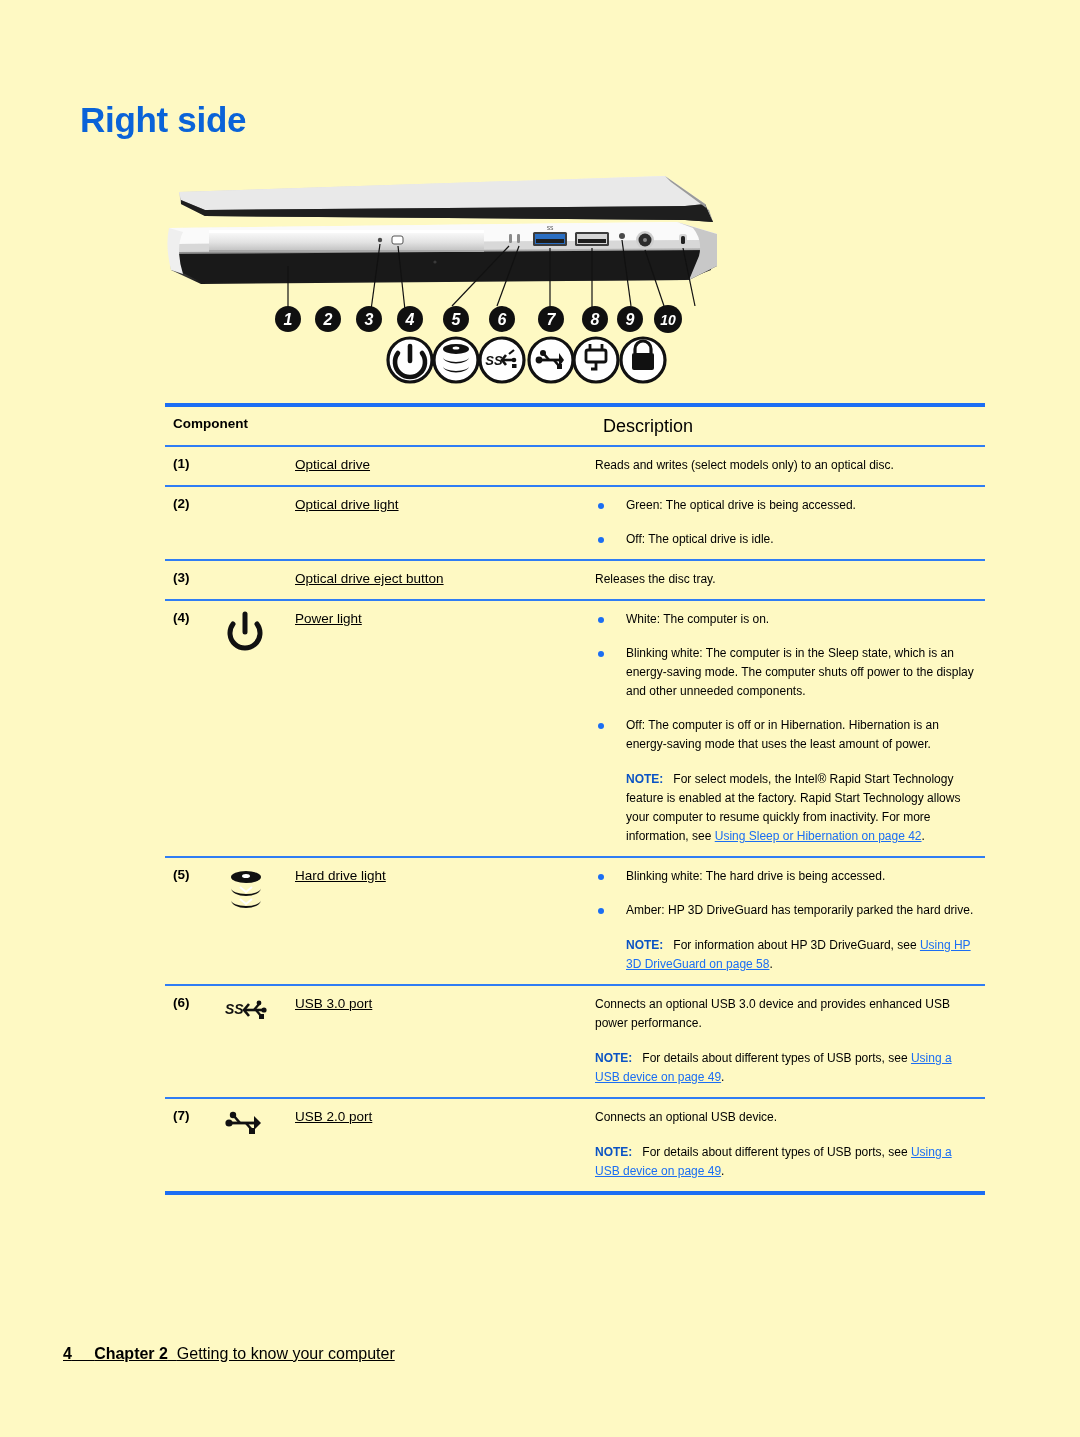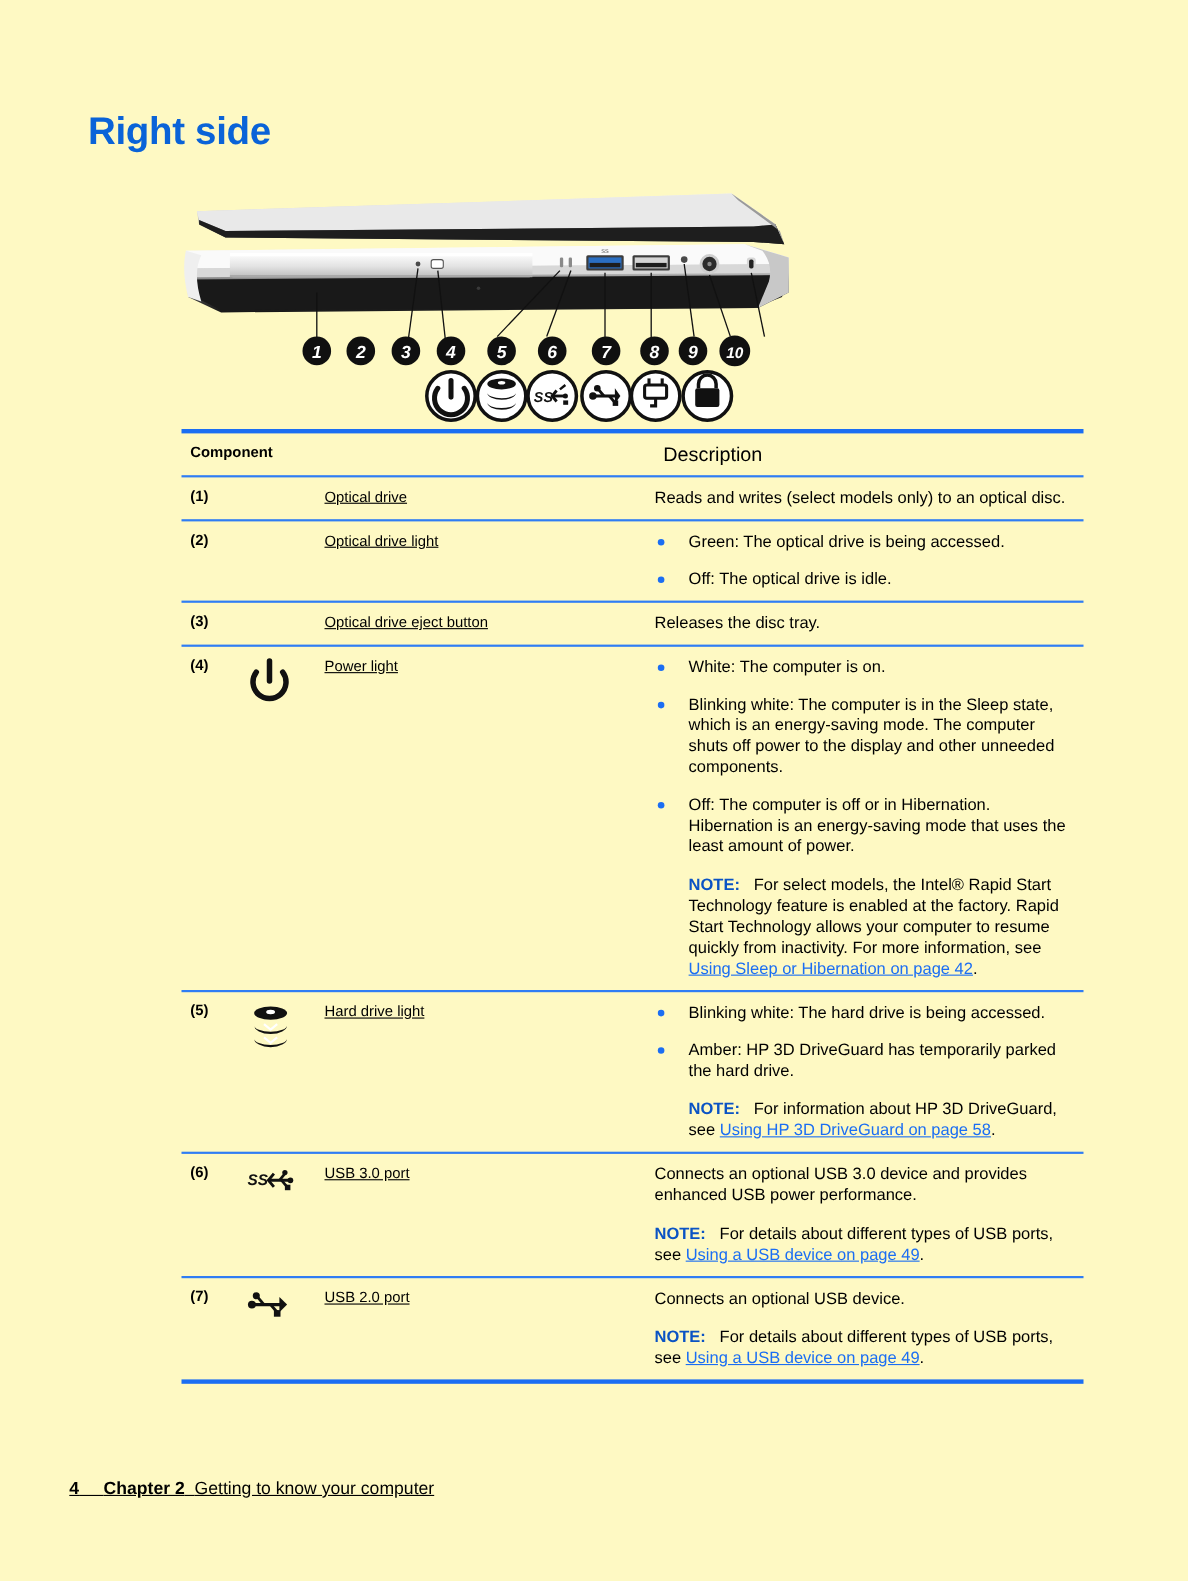--- a/index.html
+++ b/index.html
@@ -37,21 +37,21 @@
     top: 170px;
     width: 560px;
     height: 220px;
   }
   .laptop-svg { display:block; }
 
   
   .comp-table {
     position: absolute;
     left: 165px;
-    top: 390px;
+    top: 403px;
     width: 820px;
   }
   .rule-thick {
     height: 4px;
     background: #1b6ef3;
     width: 100%;
   }
   .rule-thin {
     height: 2px;
     background: #2f7df4;
@@ -96,21 +96,21 @@
   }
   .cell-name {
     width: 300px;
     flex: none;
     font-size: 13.5px;
     line-height: 17px;
     text-decoration: underline;
   }
   .cell-desc {
     flex: 1;
-    font-size: 15px;
+    font-size: 12px;
     line-height: 19px;
     padding-right: 6px;
     box-sizing: border-box;
   }
 
   .plain-line { margin: 0 0 0 0; }
   .blk { margin-top: 16px; }
   .blk:first-child { margin-top: 0; }
 
   ul.bullets {

